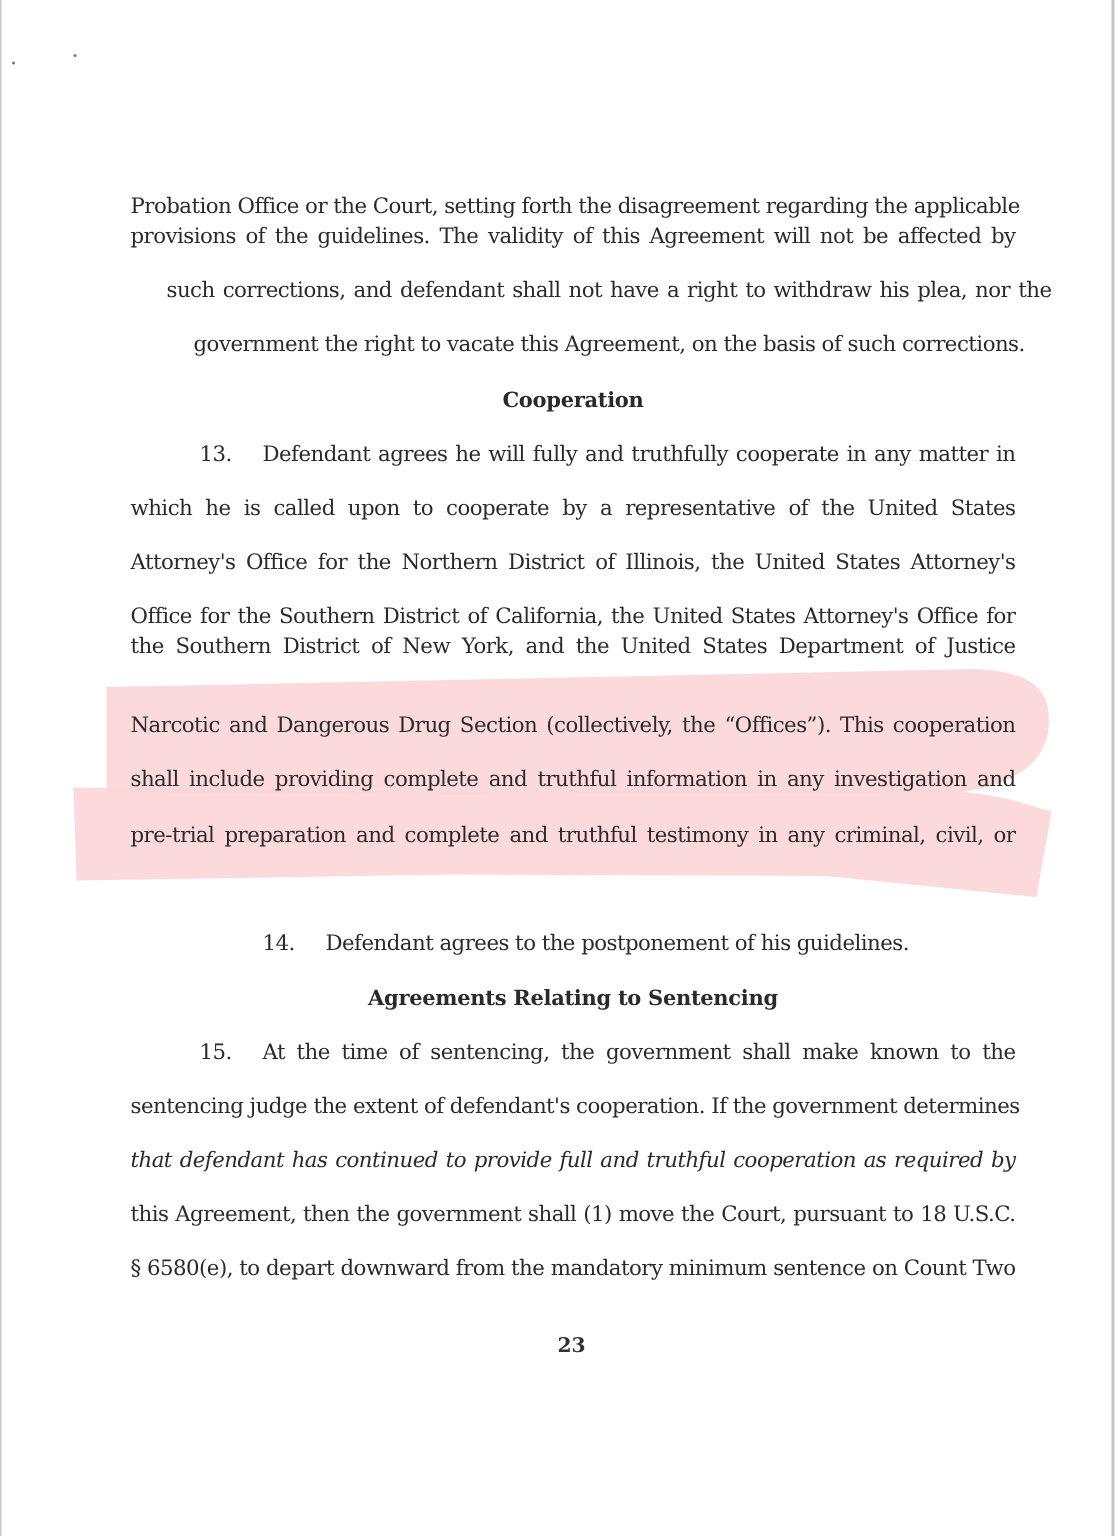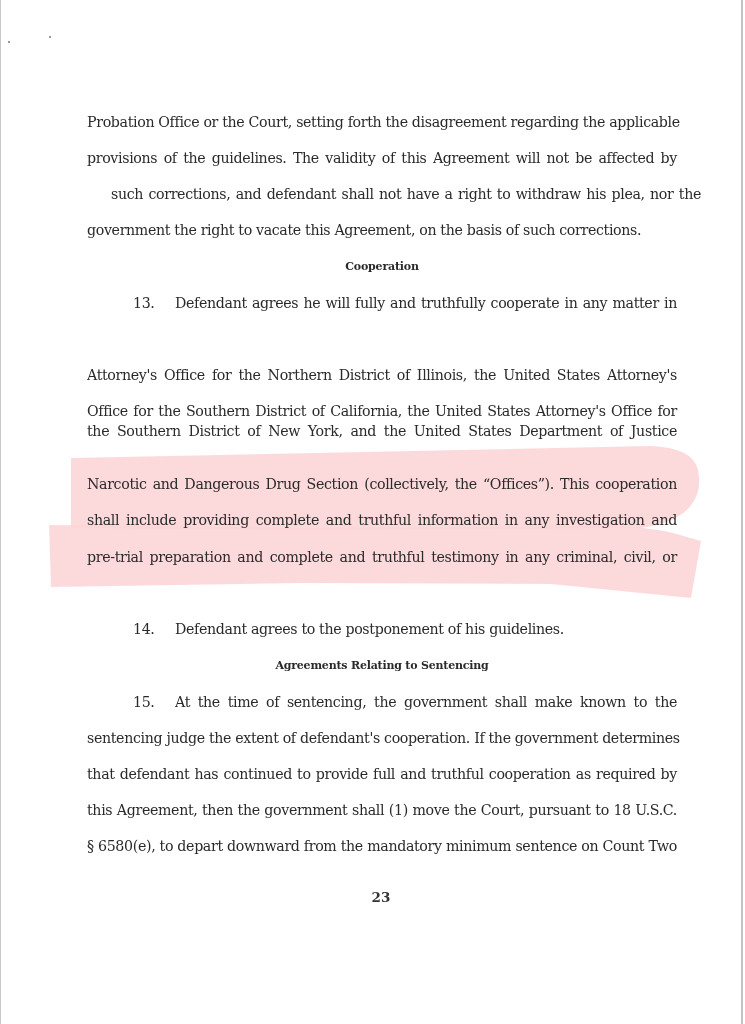--- a/index.html
+++ b/index.html
@@ -44,36 +44,37 @@
       font-size: 14.2px;
       line-height: 20px;
       white-space: nowrap;
       letter-spacing: -0.35px;
       text-align: justify;
       text-align-last: justify;
       z-index: 2;
     }
     .line.last {
       text-align-last: left;
+      margin-left: 42px;
     }
     .line.indent .num {
       display: inline-block;
       width: 42px;
       margin-left: 46px;
     }
     .line.indent {
       text-align-last: justify;
     }
     .heading {
       position: absolute;
       left: 86px;
       width: 590px;
       text-align: center;
       font-weight: bold;
-      font-size: 11px;
+      font-size: 14px;
       line-height: 20px;
       letter-spacing: -0.2px;
       z-index: 2;
     }
     .page-number {
       position: absolute;
       left: 0;
       width: 760px;
       text-align: center;
       font-size: 13.5px;
@@ -88,39 +89,40 @@
 <div class="page">
 
   <span class="speck" style="left:7px; top:41px;"></span>
   <span class="speck" style="left:48px; top:36px;"></span>
 
   <svg class="highlight" width="745" height="1024" style="left:0; top:0; z-index:1;">
     <path id="hl-stroke-1" d="M 70 458 L 650 446 C 690 448 700 462 698 485 C 696 510 672 524 640 528 L 300 530 L 70 528 Z" fill="#fbd3d6" fill-opacity="0.85"></path>
     <path id="hl-stroke-2" d="M 48 525 L 300 528 L 608 526 C 640 527 660 530 672 533 L 700 541 L 690 598 L 550 584 L 300 583 L 50 587 Z" fill="#fbd3d6" fill-opacity="0.85"></path>
   </svg>
 
-  <div class="line" style="top:112px;">Probation Office or the Court, setting forth the disagreement regarding the applicable</div>
+  <div class="line" style="top:128px;">Probation Office or the Court, setting forth the disagreement regarding the applicable</div>
   <div class="line" style="top:148px;">provisions of the guidelines. The validity of this Agreement will not be affected by</div>
   <div class="line" style="top:184px;margin-left:24px;">such corrections, and defendant shall not have a right to withdraw his plea, nor the</div>
   <div class="line last" style="top:220px;">government the right to vacate this Agreement, on the basis of such corrections.</div>
 
   <div class="heading" style="top:257px;">Cooperation</div>
 
   <div class="line indent" style="top:293px;"><span class="num">13.</span><span>Defendant agrees he will fully and truthfully cooperate in any matter in</span></div>
+  <div class="line" style="top:329px;">which he is called upon to cooperate by a representative of the United States</div>
   <div class="line" style="top:365px;">Attorney's Office for the Northern District of Illinois, the United States Attorney's</div>
   <div class="line" style="top:401px;">Office for the Southern District of California, the United States Attorney's Office for</div>
   <div class="line" style="top:421px;">the Southern District of New York, and the United States Department of Justice</div>
   <div class="line" style="top:474px;">Narcotic and Dangerous Drug Section (collectively, the “Offices”). This cooperation</div>
   <div class="line" style="top:547px;">pre-trial preparation and complete and truthful testimony in any criminal, civil, or</div>
   <div class="line" style="top:510px;">shall include providing complete and truthful information in any investigation and</div>
 
   <div class="line last" style="top:619px;"><span class="num" style="display:inline-block; width:42px; margin-left:46px;">14.</span><span>Defendant agrees to the postponement of his guidelines.</span></div>
 
   <div class="heading" style="top:656px;">Agreements Relating to Sentencing</div>
 
   <div class="line indent" style="top:692px;"><span class="num">15.</span><span>At the time of sentencing, the government shall make known to the</span></div>
   <div class="line" style="top:728px;">sentencing judge the extent of defendant's cooperation. If the government determines</div>
-  <div class="line" style="top:764px;">that defendant has continued to provide full and truthful cooperation as required by</div>
+  <div class="line" style="top:764px;font-style:italic;">that defendant has continued to provide full and truthful cooperation as required by</div>
   <div class="line" style="top:800px;">this Agreement, then the government shall (1) move the Court, pursuant to 18 U.S.C.</div>
   <div class="line" style="top:836px;">§ 6580(e), to depart downward from the mandatory minimum sentence on Count Two</div>
 
   <div class="page-number" style="top:889px;">23</div>
 </div>
 
 </body></html>

